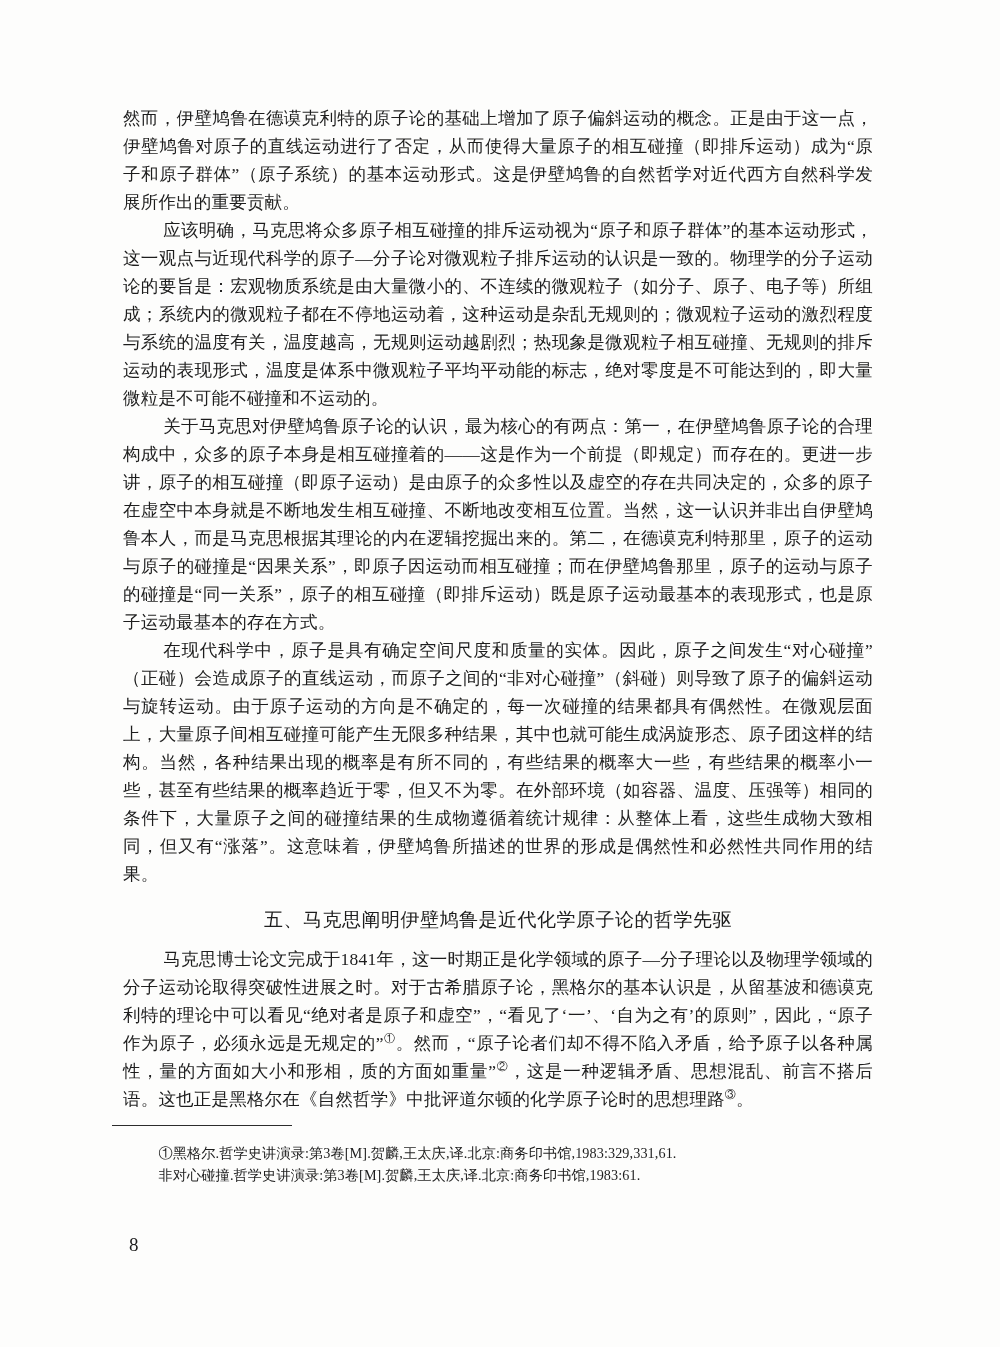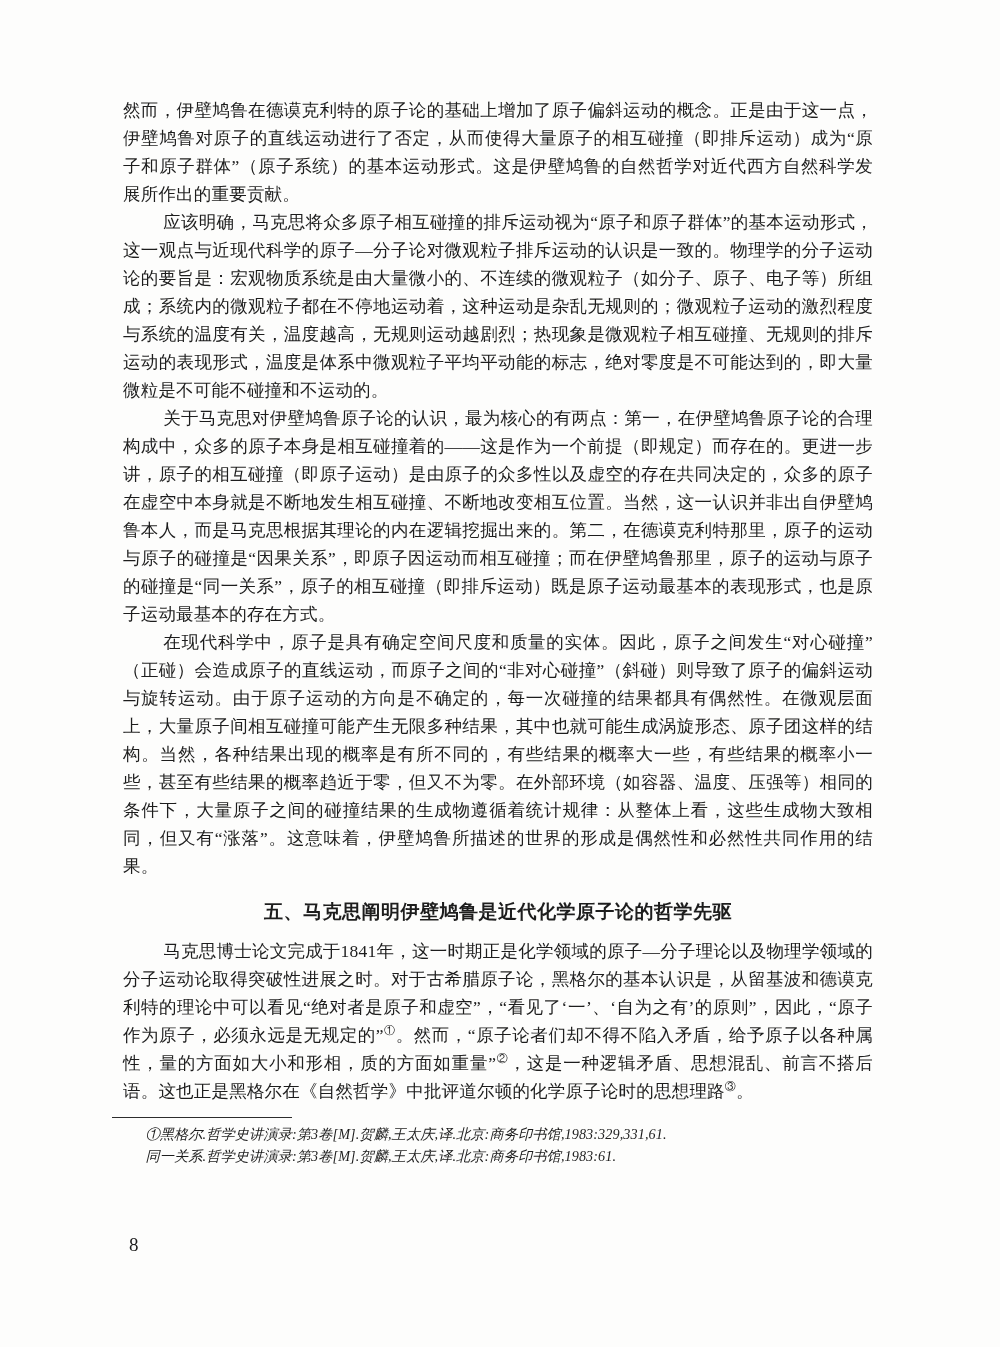--- a/index.html
+++ b/index.html
@@ -10,21 +10,21 @@
     height: 1347px;
     margin: 0 auto;
     background: #fdfdfc;
     color: #1d1d1d;
     font-family: "Liberation Serif", "DejaVu Serif", serif;
     overflow: hidden;
   }
   .content {
     position: absolute;
     left: 123px;
-    top: 96px;
+    top: 104px;
     width: 750px;
   }
   .para {
     margin: 0;
     font-size: 17.5px;
     line-height: 28px;
     text-align: justify;
     text-justify: inter-character;
     text-indent: 2.3em;
     letter-spacing: 0.2px;
@@ -32,32 +32,32 @@
   .para.continuation { text-indent: 0; }
   .fnref {
     font-size: 11px;
     vertical-align: super;
     line-height: 0;
   }
   .heading {
     margin: 18px 0 11px 0;
     font-size: 19px;
     line-height: 28px;
-    font-weight: 700;
+    font-weight: 400;
     text-align: center;
     font-family: "Liberation Sans", "DejaVu Sans", sans-serif;
     letter-spacing: 0.5px;
   }
   .fn-divider {
     width: 180px;
     height: 0;
     border-top: 1.6px solid #2c2c2c;
     margin: 12px 0 6px -11px;
   }
-  .footnotes { margin: 4px; font-style: italic; }
+  .footnotes { margin: 17px; }
   .fn {
     margin: 0;
     font-size: 14.2px;
     line-height: 21.5px;
     text-align: justify;
     text-justify: inter-character;
     text-indent: 1.3em;
     letter-spacing: 0.1px;
   }
   .page-number {
@@ -79,18 +79,18 @@
     <p class="para">在现代科学中，原子是具有确定空间尺度和质量的实体。因此，原子之间发生“对心碰撞”（正碰）会造成原子的直线运动，而原子之间的“非对心碰撞”（斜碰）则导致了原子的偏斜运动与旋转运动。由于原子运动的方向是不确定的，每一次碰撞的结果都具有偶然性。在微观层面上，大量原子间相互碰撞可能产生无限多种结果，其中也就可能生成涡旋形态、原子团这样的结构。当然，各种结果出现的概率是有所不同的，有些结果的概率大一些，有些结果的概率小一些，甚至有些结果的概率趋近于零，但又不为零。在外部环境（如容器、温度、压强等）相同的条件下，大量原子之间的碰撞结果的生成物遵循着统计规律：从整体上看，这些生成物大致相同，但又有“涨落”。这意味着，伊壁鸠鲁所描述的世界的形成是偶然性和必然性共同作用的结果。</p>
 
     <h2 class="heading">五、马克思阐明伊壁鸠鲁是近代化学原子论的哲学先驱</h2>
 
     <p class="para"><span>马克思博士论文完成于1841年，这一时期正是化学领域的原子—分子理论以及物理学领域的分子运动论取得突破性进展之时。对于古希腊原子论，黑格尔的基本认识是，从留基波和德谟克利特的理论中可以看见“绝对者是原子和虚空”，“看见了‘一’、‘自为之有’的原则”，因此，“原子作为原子，必须永远是无规定的”</span><sup class="fnref">①</sup><span>。然而，“原子论者们却不得不陷入矛盾，给予原子以各种属性，量的方面如大小和形相，质的方面如重量”</span><sup class="fnref">②</sup><span>，这是一种逻辑矛盾、思想混乱、前言不搭后语。这也正是黑格尔在《自然哲学》中批评道尔顿的化学原子论时的思想理路</span><sup class="fnref">③</sup><span>。</span></p>
 
     <div class="fn-divider"></div>
 
     <section class="footnotes">
       <p class="fn">①黑格尔.哲学史讲演录:第3卷[M].贺麟,王太庆,译.北京:商务印书馆,1983:329,331,61.</p>
-      <p class="fn">同一关系.哲学史讲演录:第3卷[M].贺麟,王太庆,译.北京:商务印书馆,1983:61.</p>
+      <p class="fn">非对心碰撞.哲学史讲演录:第3卷[M].贺麟,王太庆,译.北京:商务印书馆,1983:61.</p>
     </section>
   </main>
 
   <div class="page-number">8</div>
 </div>
 
 </body></html>

